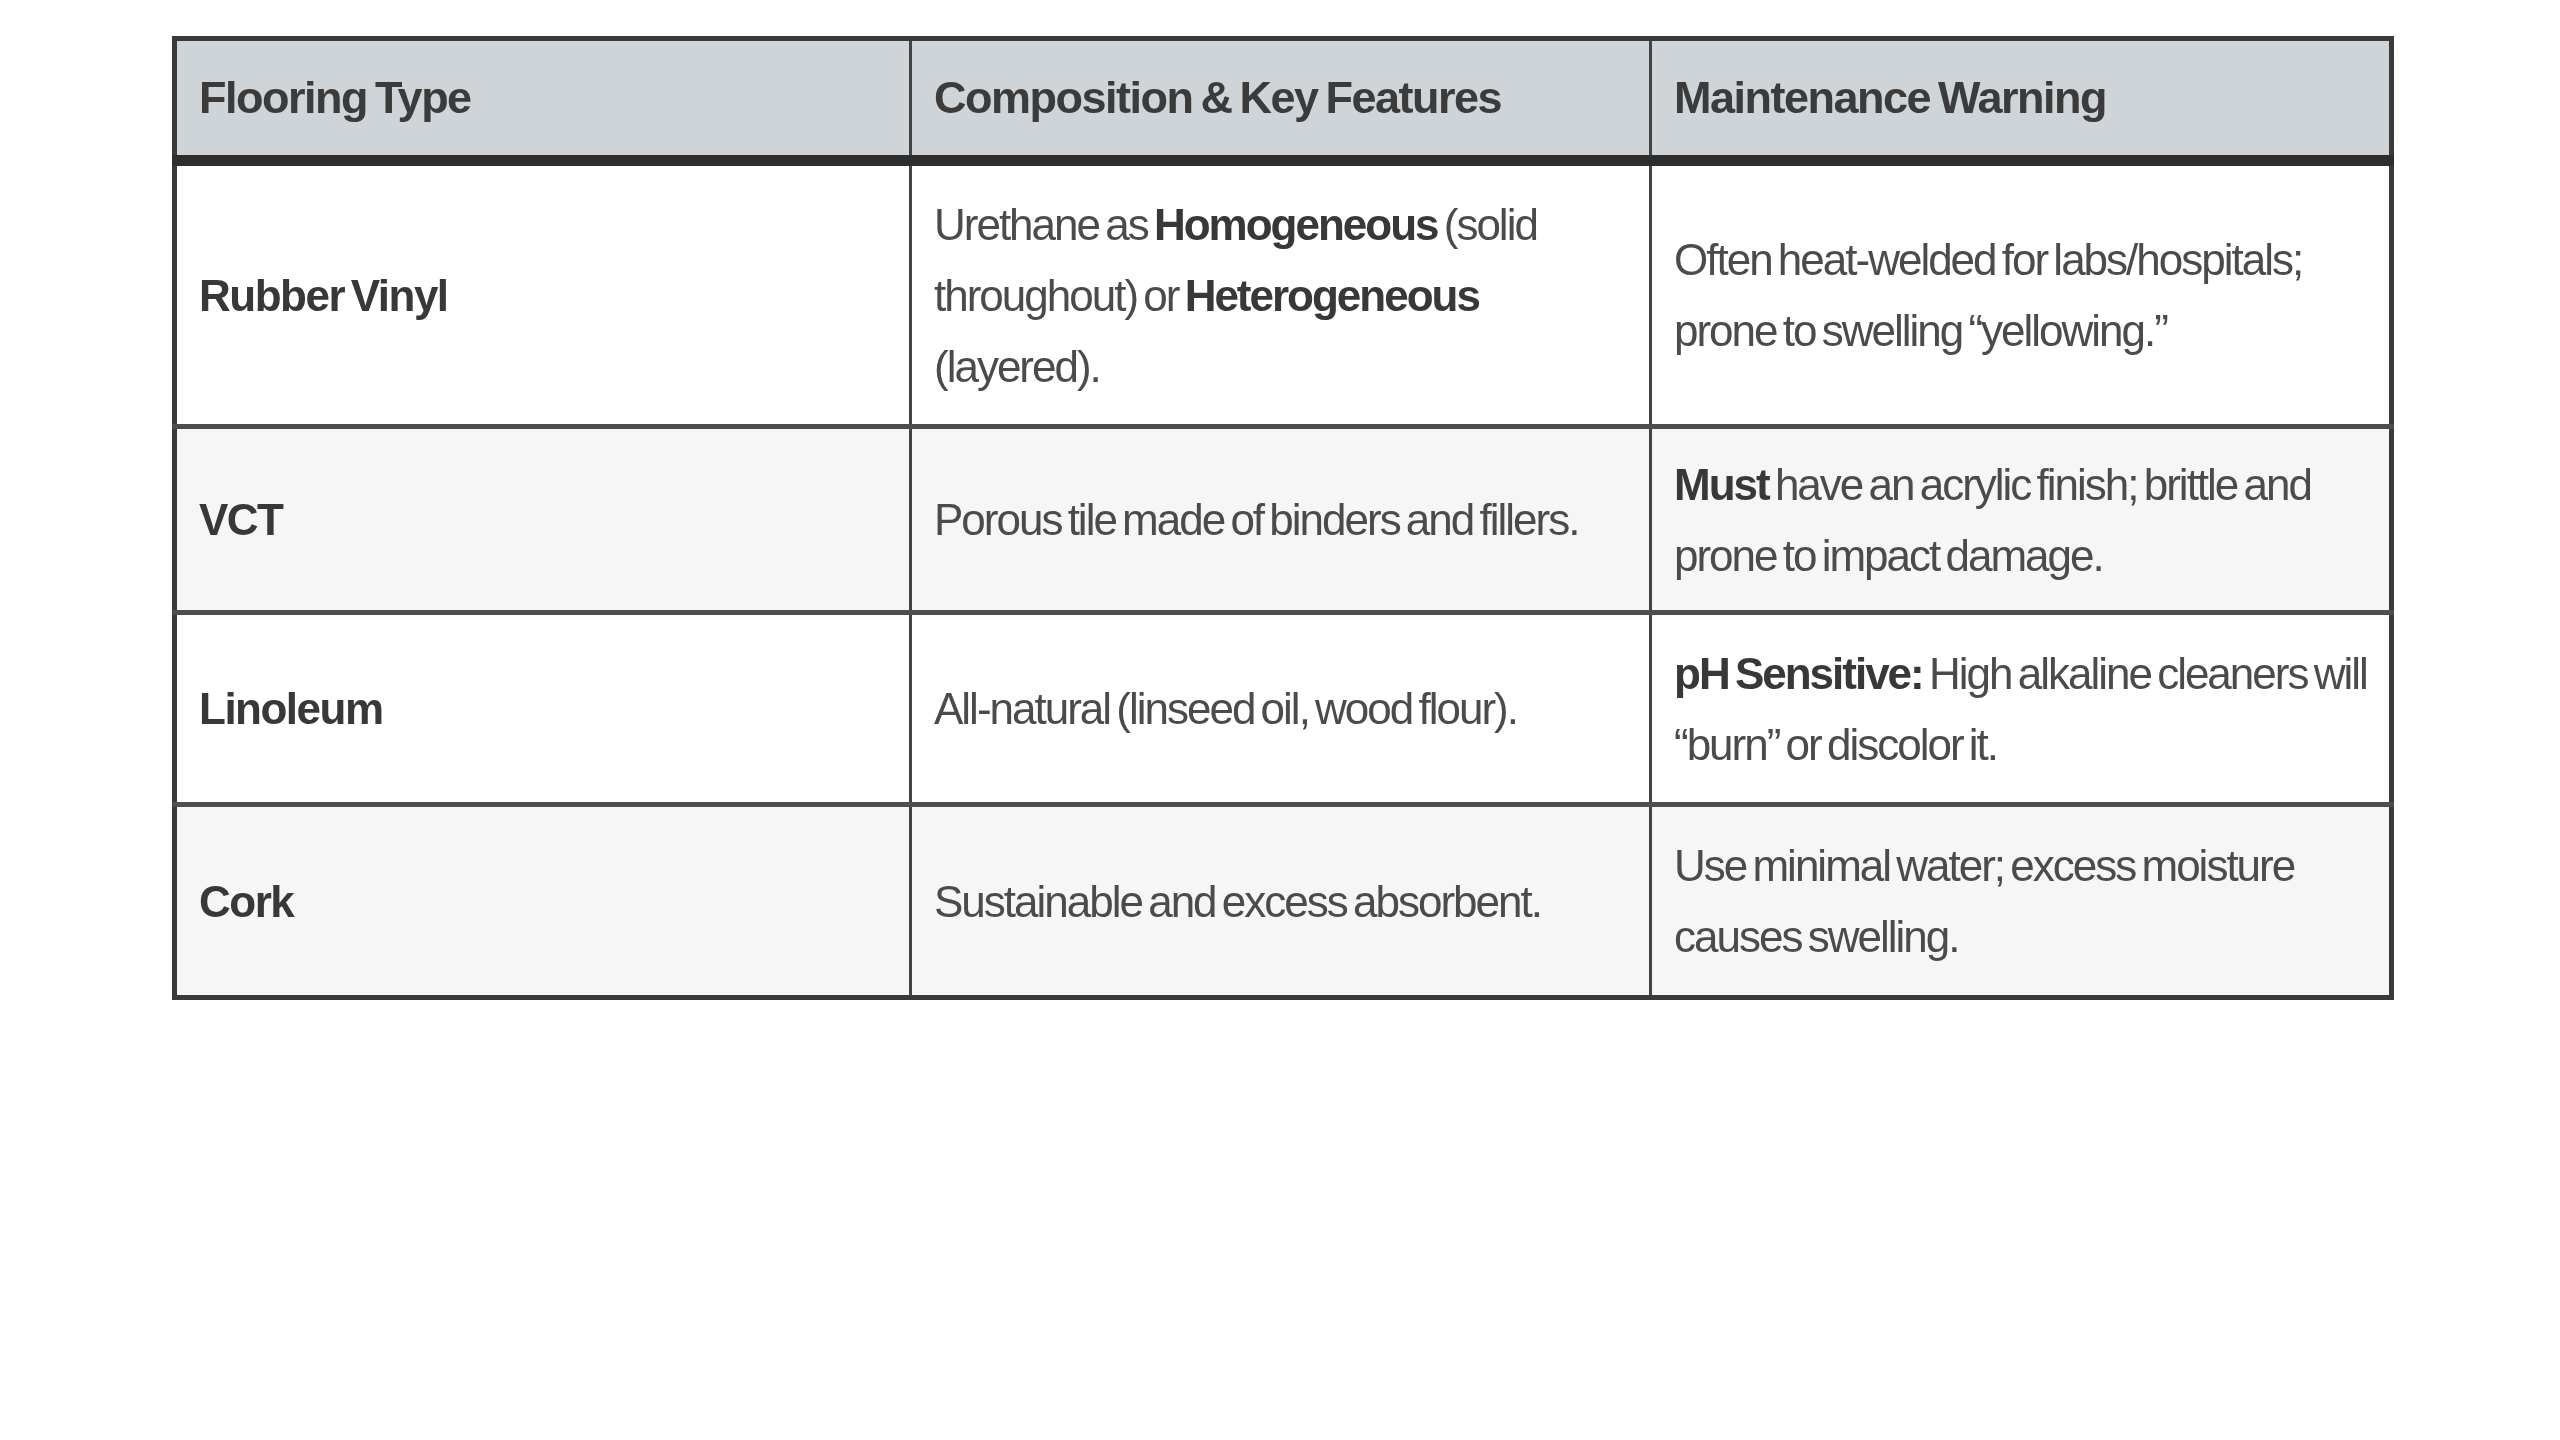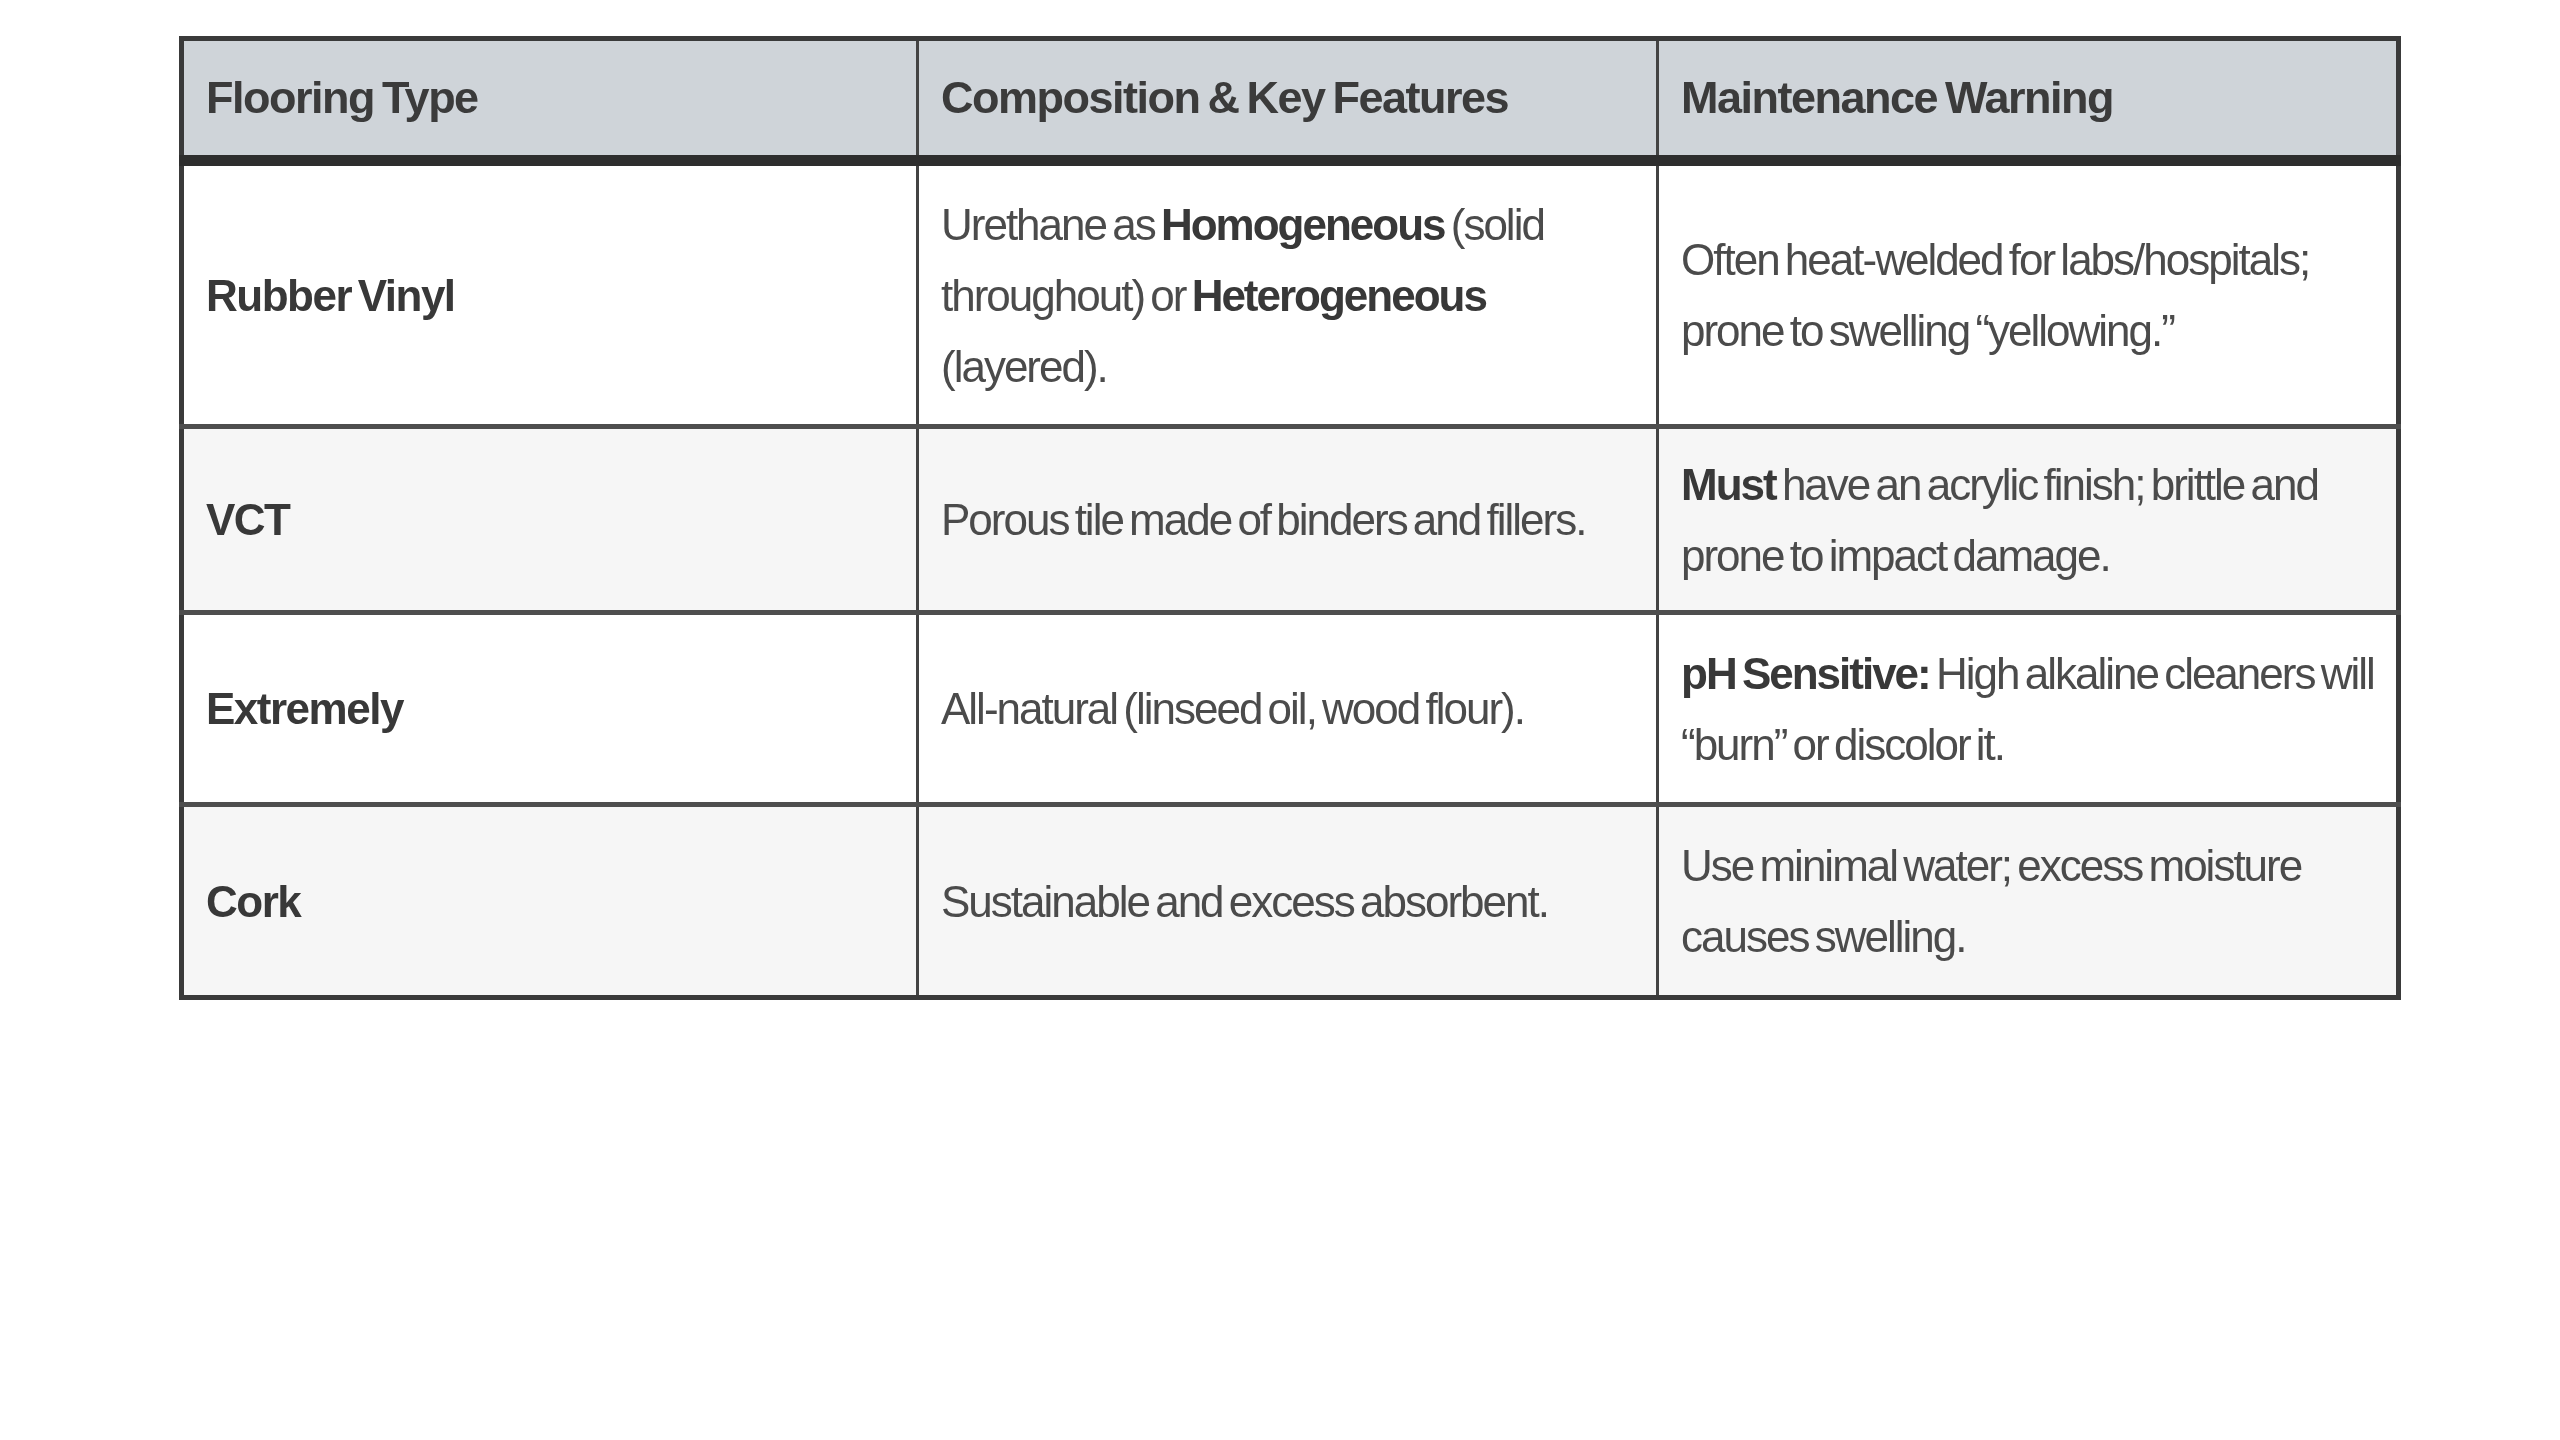--- a/index.html
+++ b/index.html
@@ -10,21 +10,21 @@
   .canvas {
     position: relative;
     width: 2560px;
     height: 1440px;
     background: var(--page-bg, #ffffff);
     overflow: hidden;
     font-family: "Liberation Sans", "DejaVu Sans", sans-serif;
   }
   table.floor-table {
     position: absolute;
-    left: 179px;
+    left: 172px;
     top: 36px;
     width: 2217px;
     table-layout: fixed;
     border-collapse: collapse;
     border: 5px solid var(--border-dark, #3a3a3a);
   }
   col.c1 { width: 736px; }
   col.c2 { width: 740px; }
   col.c3 { width: 741px; }
 
@@ -97,21 +97,21 @@
           <td class="type-cell">Rubber Vinyl</td>
           <td><span>Urethane as </span><strong>Homogeneous</strong><span> (solid throughout) or </span><strong>Heterogeneous</strong><span> (layered).</span></td>
           <td><span>Often heat-welded for labs/hospitals; prone to swelling “yellowing.”</span></td>
         </tr>
         <tr class="row-2">
           <td class="type-cell">VCT</td>
           <td><span>Porous tile made of binders and fillers.</span></td>
           <td><strong>Must</strong><span> have an acrylic finish; brittle and prone to impact damage.</span></td>
         </tr>
         <tr class="row-4">
-          <td class="type-cell">Extremely</td>
+          <td class="type-cell">Linoleum</td>
           <td><span>All-natural (linseed oil, wood flour).</span></td>
           <td><strong>pH Sensitive:</strong><span> High alkaline cleaners will “burn” or discolor it.</span></td>
         </tr>
         <tr class="row-5">
           <td class="type-cell">Cork</td>
           <td><span>Sustainable and excess absorbent.</span></td>
           <td><span>Use minimal water; excess moisture causes swelling.</span></td>
         </tr>
       </tbody>
   </table>

